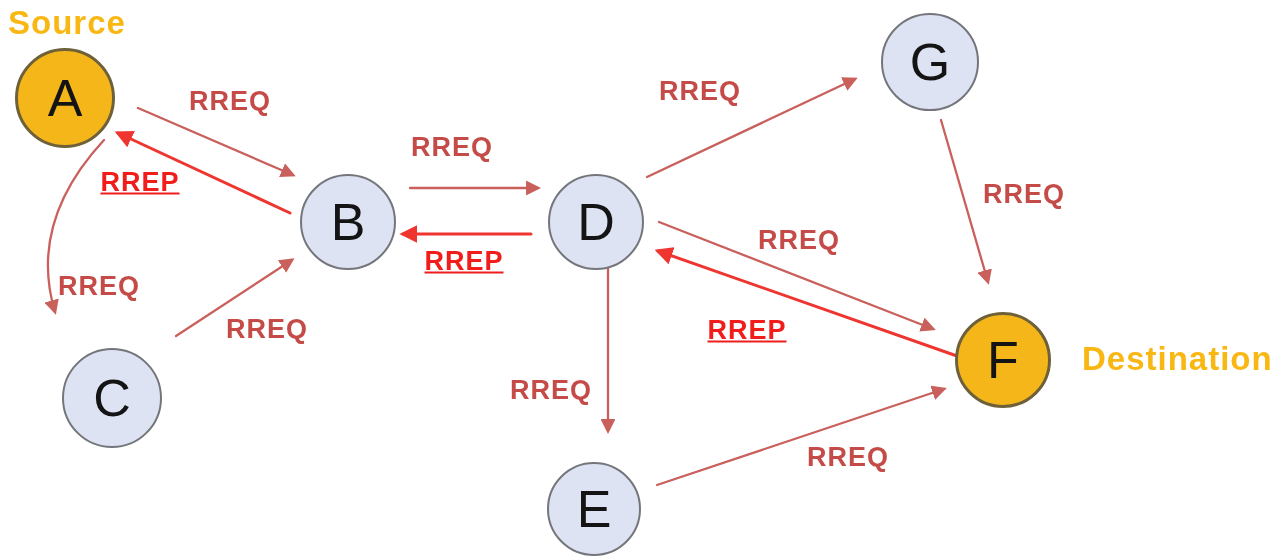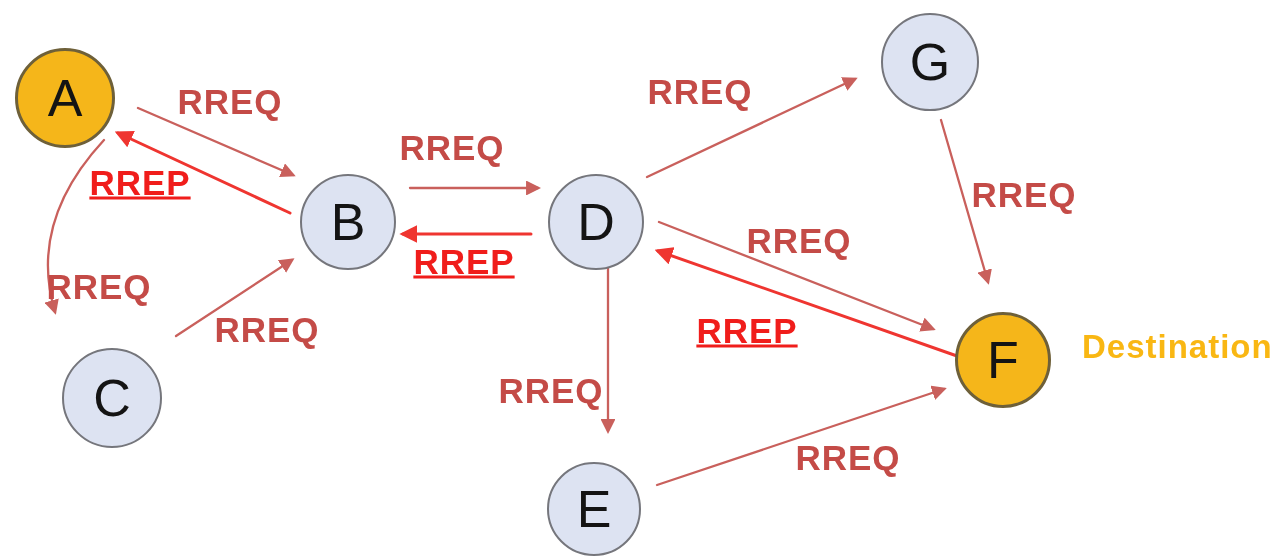--- a/index.html
+++ b/index.html
@@ -28,21 +28,21 @@
     position:absolute;border-radius:50%;
     display:flex;align-items:center;justify-content:center;
     box-sizing:border-box;
     color:var(--node-letter);
     font-size:52px;line-height:1;font-weight:400;
   }
   .node.blue{background:var(--node-fill);border:2.5px solid var(--node-border);}
   .node.orange{background:var(--orange-node-fill);border:3px solid var(--orange-node-border);}
   .edge-label{
     position:absolute;transform:translate(-50%,-50%);
-    font-weight:700;font-size:35px;line-height:1;white-space:nowrap;
+    font-weight:700;font-size:27px;line-height:1;white-space:nowrap;
     letter-spacing:1px;
   }
   .edge-label.rreq{color:var(--rreq-text);}
   .edge-label.rrep{color:var(--rrep-text);text-decoration:underline;}
   .corner-label{
     position:absolute;font-weight:700;font-size:33px;line-height:1;
     color:var(--source-dest-label);letter-spacing:1px;white-space:nowrap;
   }
 </style>
 </head>
@@ -67,21 +67,22 @@
     <line x1="410" y1="188" x2="538" y2="188" class="edge-rreq" marker-end="url(#head-rreq)"></line>
     <line x1="531" y1="234" x2="403" y2="234" class="edge-rrep" marker-end="url(#head-rrep)"></line>
     <line x1="647" y1="177" x2="855" y2="79" class="edge-rreq" marker-end="url(#head-rreq)"></line>
     <line x1="941" y1="120" x2="988" y2="282" class="edge-rreq" marker-end="url(#head-rreq)"></line>
     <line x1="659" y1="222" x2="933" y2="329" class="edge-rreq" marker-end="url(#head-rreq)"></line>
     <line x1="957" y1="356" x2="658" y2="251" class="edge-rrep" marker-end="url(#head-rrep)"></line>
     <line x1="608" y1="268" x2="608" y2="431" class="edge-rreq" marker-end="url(#head-rreq)"></line>
     <line x1="657" y1="485" x2="944" y2="389" class="edge-rreq" marker-end="url(#head-rreq)"></line>
   </svg>
 
-  <div class="corner-label" style="left:1082px;top:330px;">Destination</div>
+  <div class="corner-label" style="left:8px;top:6px;">Source</div>
+  <div class="corner-label" style="left:1082px;top:342px;">Destination</div>
 
   <div class="node orange" style="left:15px;top:48px;width:100px;height:100px;">
     <span>A</span>
   </div>
   <div class="node blue" style="left:300px;top:174px;width:96px;height:96px;">
     <span>B</span>
   </div>
   <div class="node blue" style="left:62px;top:348px;width:100px;height:100px;">
     <span>C</span>
   </div>

